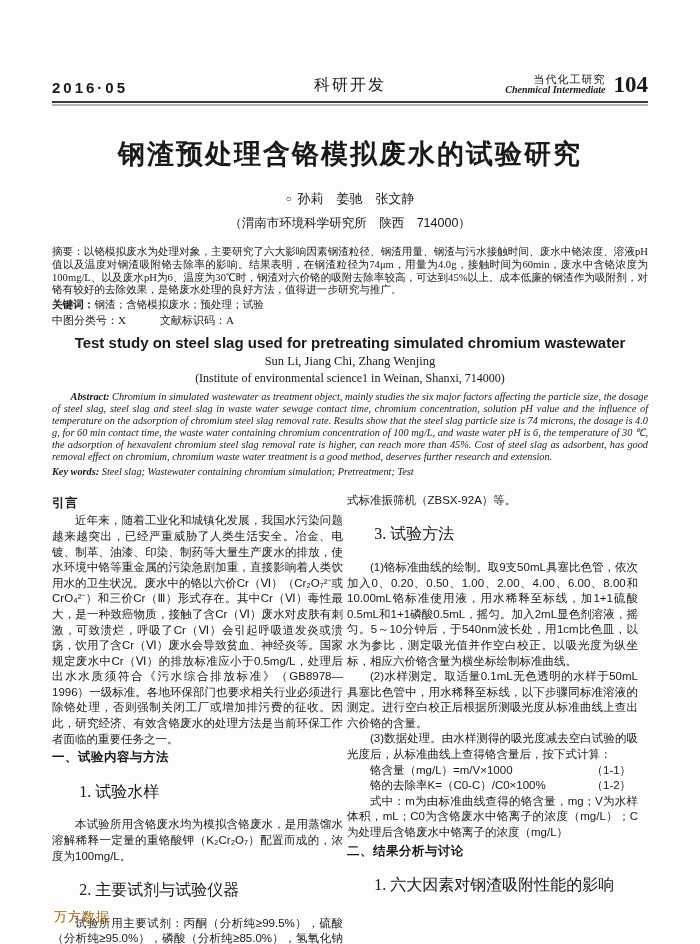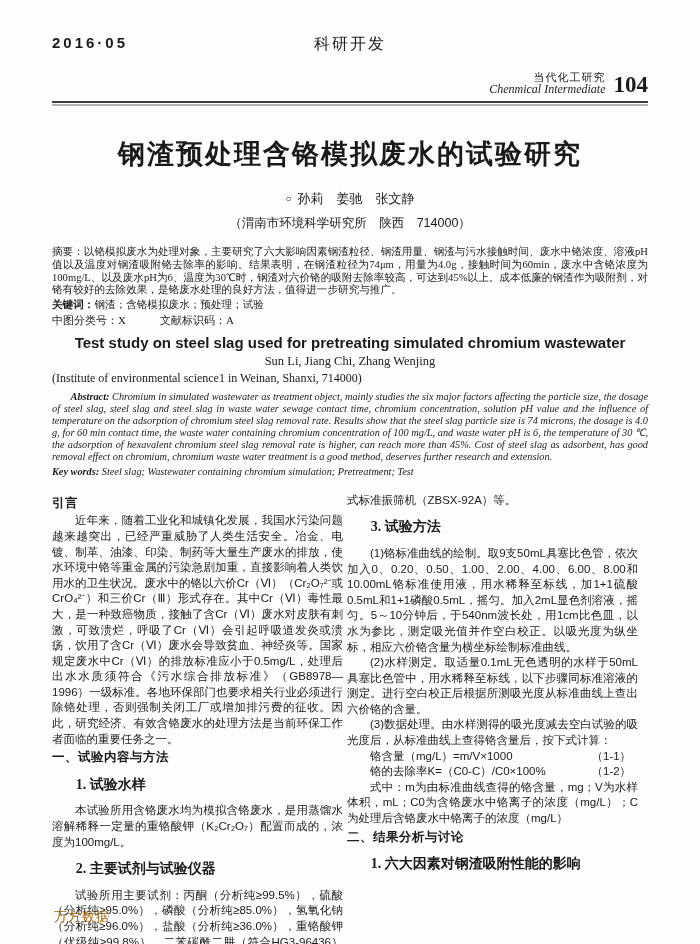--- a/index.html
+++ b/index.html
@@ -10,27 +10,27 @@
     width: 700px; height: 944px;
     margin: 0 auto;
     background: #fdfdfc;
     color: #1a1a1a;
     font-family: "Liberation Sans", sans-serif;
     overflow: hidden;
   }
   .inner { padding: 34px 52px 0 52px; }
 
   
-  .runhead { display: flex; align-items: flex-start; }
+  .runhead { display: flex; align-items: flex-end; }
   .rh-issue { font-size: 15px; font-weight: bold; letter-spacing: 3px; width: 170px; }
   .rh-col { flex: 1; text-align: center; font-size: 16px; font-weight: normal; letter-spacing: 2px; }
   .rh-right { width: 170px; display: flex; justify-content: flex-end; align-items: flex-end; gap: 8px; }
   .rh-journal { text-align: right; line-height: 1.05; }
   .rh-jcn { font-size: 11px; font-weight: normal; letter-spacing: 1px; }
-  .rh-jen { font-size: 12px; font-style: italic; font-family: "Liberation Serif", serif; font-weight: normal; }
+  .rh-jen { font-size: 10px; font-style: italic; font-family: "Liberation Serif", serif; font-weight: bold; }
   .rh-page { font-size: 23px; font-weight: bold; font-family: "Liberation Serif", serif; line-height: 0.9; margin-top: 41px; }
   .rule-dark { height: 2px; background: #3c3c3c; margin-top: 5px; }
   .rule-gray { height: 2px; background: #b5b5b5; margin-top: 1px; }
 
   
   .cn-title { margin-top: 30px; text-align: center; font-size: 27px; font-weight: bold; letter-spacing: 2px; }
   .authors { margin-top: 18px; text-align: center; font-size: 13px; }
   .authors .marker { font-size: 10px; vertical-align: 1px; margin-right: 6px; }
   .affil { margin-top: 7px; text-align: center; font-size: 12.5px; }
 
@@ -39,35 +39,35 @@
   .cn-abstract { font-size: 10.6px; line-height: 12.9px; text-align: justify; }
   .cn-abstract .lbl { font-weight: normal; }
   .cn-kw { font-size: 10.6px; line-height: 13px; margin-top: 1px; }
   .cn-kw .lbl { font-weight: bold; }
   .clc-line { font-size: 11px; font-weight: normal; margin-top: 2px; }
   .clc-line span + span { margin-left: 34px; }
 
   
   .en-title { margin-top: 6px; text-align: center; font-size: 15px; font-weight: bold; }
   .en-authors { margin-top: 3px; text-align: center; font-size: 12.5px; font-family: "Liberation Serif", serif; }
-  .en-affil { margin-top: 2px; text-align: left; font-size: 12px; font-family: "Liberation Serif", serif; }
+  .en-affil { margin-top: 2px; text-align: center; font-size: 12px; font-family: "Liberation Serif", serif; }
   .en-abstract { margin-top: 5px; font-size: 10.3px; line-height: 11.9px; text-align: justify;
                  font-family: "Liberation Serif", serif; font-style: italic; }
   .en-abstract .ind { display: inline-block; width: 1.8em; }
   .en-abstract .lbl { font-weight: bold; }
   .en-kw { margin-top: 3px; font-size: 10.3px; font-family: "Liberation Serif", serif; font-style: italic; }
   .en-kw .lbl { font-weight: bold; }
 
   
   .columns { display: flex; gap: 4px; margin-top: 16px; }
   .col { width: 291px; font-size: 11.5px; line-height: 15.6px; text-align: justify; }
   .col p { margin: 0; text-indent: 2em; }
   .col p.noindent { text-indent: 0; }
   .sec-h { font-size: 12.5px; font-weight: bold; margin: 3px 0 2px 0; letter-spacing: 0.5px; }
-  .sub-h { font-size: 14px; font-weight: bold; margin: 11px 0; padding-left: 1.7em;
+  .sub-h { font-size: 16px; font-weight: normal; margin: 18px 0; padding-left: 1.7em;
            font-family: "Liberation Serif", serif; }
   .equation { display: flex; justify-content: space-between; padding-left: 2em; padding-right: 0.6em; }
 
   
   .watermark { position: absolute; left: 54px; bottom: 18px; font-size: 13px; color: #a16207; letter-spacing: 1px; }
 </style>
 </head>
 <body>
 
 <div class="page">

